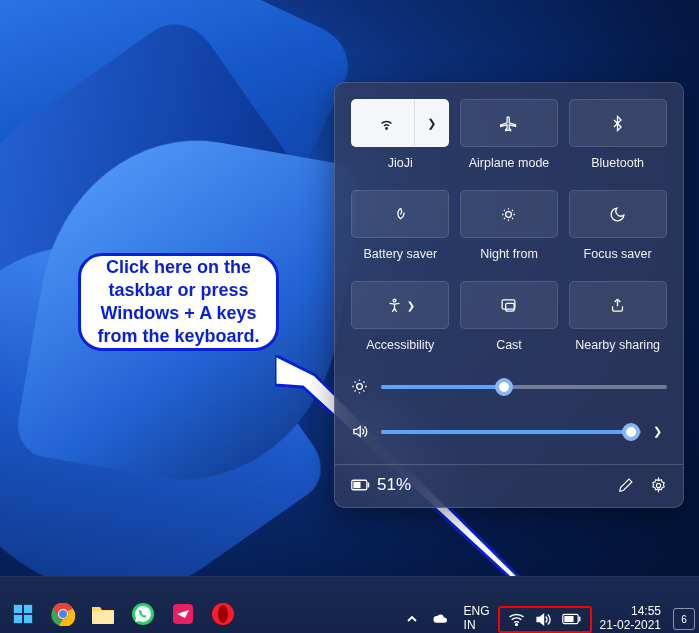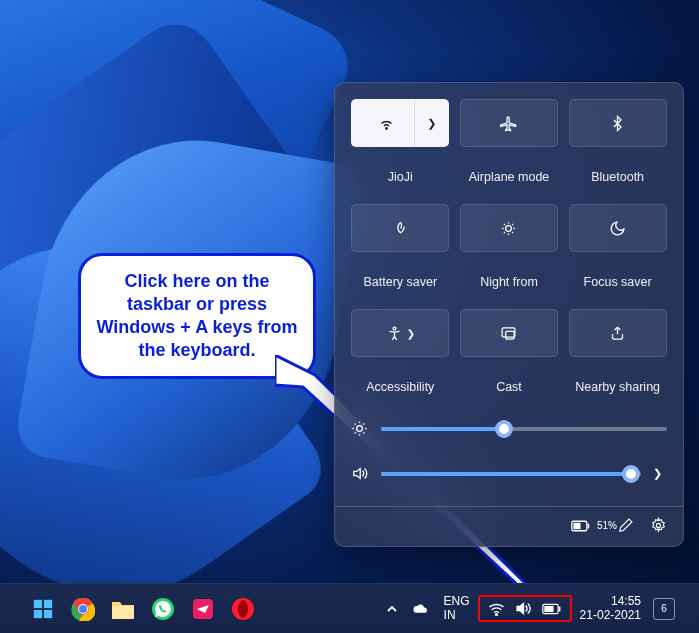--- a/index.html
+++ b/index.html
@@ -15,23 +15,23 @@
     filter: blur(0.5px);
     transform-origin: center;
   }
   .p1 { width: 420px; height: 380px; left: -120px; top: -60px; transform: rotate(25deg); }
   .p2 { width: 380px; height: 420px; left: -40px; top: 80px; transform: rotate(-35deg); background: linear-gradient(135deg, #2d6fe8 0%, #0f3da0 60%, #061f5e 100%);}
   .p3 { width: 360px; height: 320px; left: -80px; top: 260px; transform: rotate(55deg); background: linear-gradient(135deg, #4a95ff 0%, #1c58c9 50%, #0a2d77 100%);}
   .p4 { width: 300px; height: 340px; left: 40px; top: 140px; transform: rotate(10deg); background: linear-gradient(135deg, #5aa3ff 0%, #2263d4 60%, #0c2f7a 100%);}
 
   
   .callout {
-    position: absolute; left: 78px; top: 253px; width: 238px;
+    position: absolute; left: 78px; top: 253px; width: 201px;
     background: #fff; border: 3px solid #0a1fd8; border-radius: 24px;
-    padding: 14px 10px; text-align: center;
+    padding: 0 10px; text-align: center;
     font-size: 18px; font-weight: 600; color: #0a1fd8; line-height: 1.28;
   }
   .callout-tail {
     position: absolute; left: 275px; top: 355px; pointer-events: none;
   }
 
   
   .qs-panel {
     position: absolute; right: 15px; top: 82px; width: 350px;
     background: rgba(50, 60, 95, 0.78);
@@ -52,50 +52,50 @@
     border: 1px solid rgba(255,255,255,0.12);
     display: flex; align-items: center; justify-content: center;
     color: #fff; font-size: 15px; cursor: pointer;
     position: relative;
   }
   .qs-btn.active { background: #f4f6fa; color: #202020; }
   .qs-btn .chev { position: absolute; right: 0; top: 0; bottom: 0; width: 34px;
     display: flex; align-items: center; justify-content: center;
     border-left: 1px solid rgba(0,0,0,0.1); font-size: 11px;}
   .qs-btn.split .main-ico { margin-right: 28px; }
-  .qs-label { margin-top: 23px; font-size: 12.5px; color: #f0f0f0; text-align: center; margin-bottom: 12px;}
+  .qs-label { margin-top: 9px; font-size: 12.5px; color: #f0f0f0; text-align: center; margin-bottom: 12px;}
   .qs-tile:nth-child(n+7) .qs-label { margin-bottom: 4px; }
   .qs-btn .sm-chev { font-size:10px; margin-left:4px; }
 
   
   .slider-row { display: flex; align-items: center; margin-top: 22px; gap: 12px;}
   .slider-row.second { margin-top: 28px; }
   .slider-ico { width: 18px; text-align: center; font-size: 15px; color: #fff;}
   .slider-track {
     flex: 1; height: 4px; background: rgba(255,255,255,0.35); border-radius: 2px;
     position: relative;
   }
   .slider-fill { position: absolute; left:0; top:0; bottom:0; background: #5aa3ff; border-radius: 2px;}
   .slider-thumb {
     position: absolute; top: 50%; width: 18px; height: 18px; border-radius: 50%;
     background: #fff; border: 4px solid #8ab5f5; transform: translate(-50%, -50%);
   }
   .slider-expand { width:14px; font-size:11px; color:#fff; cursor:pointer;}
 
   .qs-divider { height:1px; background: rgba(255,255,255,0.18); margin: 24px -16px 0 -16px;}
-  .qs-footer { display:flex; align-items:center; justify-content:flex-end; padding-top: 10px; font-size: 10px; }
+  .qs-footer { display:flex; align-items:center; justify-content:space-between; padding-top: 10px; font-size: 17px; }
   .qs-footer-left { display:flex; align-items:center; gap:7px;}
   .qs-footer-right { display:flex; align-items:center; gap:16px;}
   .qs-footer-right span { cursor:pointer; font-size:15px;}
 
   
   .taskbar {
-    position: absolute; left:0; right:0; bottom:0; height: 50px;
+    position: absolute; left:0; right:0; bottom:0; height: 57px;
     background: linear-gradient(180deg, #1a2a50 0%, #15234a 100%);
-    display: flex; align-items: center; padding: 0 24px;
+    display: flex; align-items: flex-end; padding: 0 4px;
     border-top: 1px solid rgba(255,255,255,0.08);
   }
   .tb-left { display:flex; align-items:center; gap: 2px;}
   .tb-icon { width: 38px; height: 38px; display:flex; align-items:center; justify-content:center; cursor:pointer; border-radius:4px;}
   .tb-spacer { flex:1; }
   .tb-right { display:flex; align-items:center; gap:2px; color:#fff; font-size:12px;}
   .tb-tray { display:flex; align-items:center; gap:8px; padding: 0 6px; cursor:pointer;}
   .tb-lang { padding: 0 6px; line-height:1.15; text-align:left; cursor:pointer;}
   .tb-systray {
     display:flex; align-items:center; gap:10px; padding: 4px 8px; cursor:pointer;

